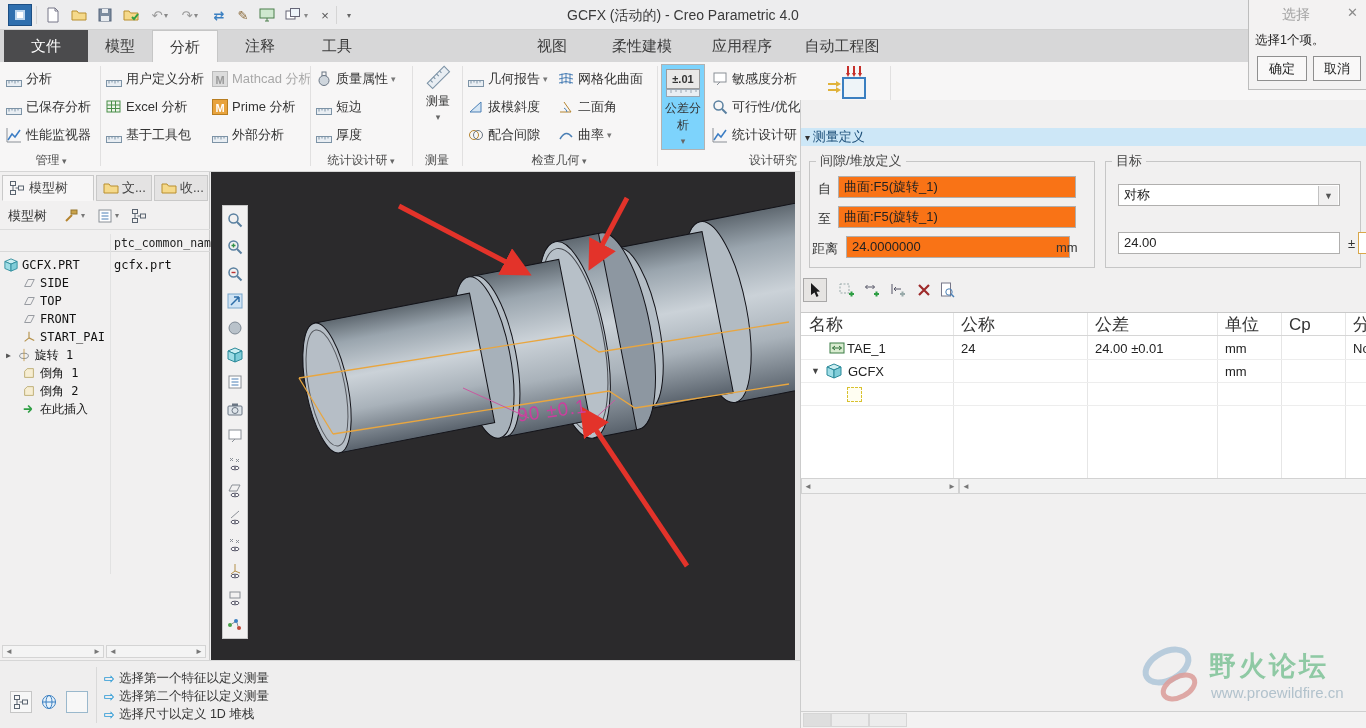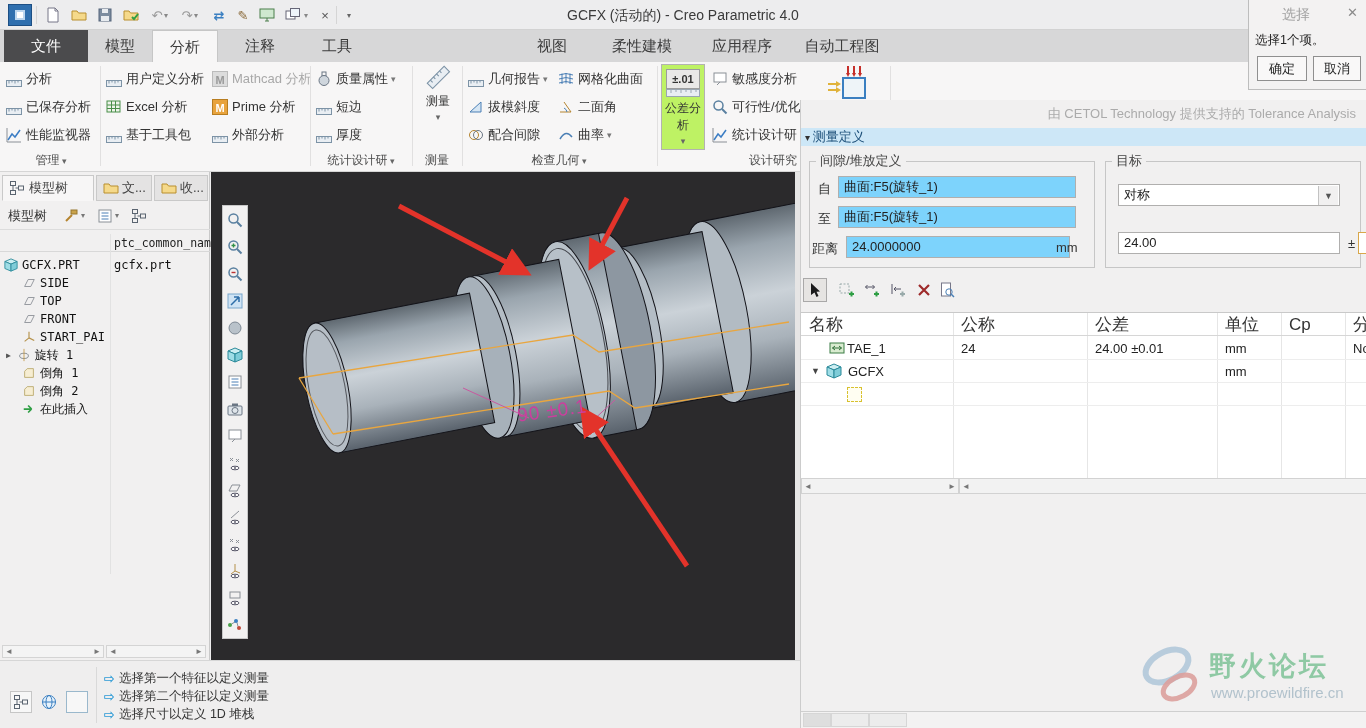--- a/index.html
+++ b/index.html
@@ -25,21 +25,21 @@
   .rb{position:absolute;display:flex;align-items:center;font-size:13px;color:#333;white-space:nowrap;cursor:default;height:22px;}
   .rb.dis{color:#a8a8a8;}
   .rb .lbl{margin-left:4px;}
   .dd::after{content:"▾";font-size:9px;color:#777;margin-left:3px;}
   .gl{position:absolute;top:88px;height:20px;line-height:20px;font-size:12px;color:#4c4c4c;text-align:center;white-space:nowrap;}
   .gl.gdd::after{content:" ▾";font-size:9px;color:#666;}
   .rsep{position:absolute;top:4px;height:100px;width:1px;background:#e1e0e0;}
   .bigbtn{position:absolute;top:2px;width:44px;height:86px;display:flex;flex-direction:column;align-items:center;justify-content:flex-start;font-size:12px;color:#333;text-align:center;cursor:default;}
   .bigbtn .cap{margin-top:3px;}
   .bigbtn .bdd{font-size:9px;color:#666;margin-top:2px;}
-  .bigbtn.pressed{border:1px solid #b3b2b1;background:#bef264;}
+  .bigbtn.pressed{border:1px solid #b3b2b1;background:#7dd3fc;}
   .pm01{width:34px;height:20px;border:1px solid #9c9c9c;background:#e9e8e7;font-size:11px;font-weight:bold;color:#333;text-align:center;line-height:18px;margin-top:4px;}
   .mletter{width:16px;height:16px;font-size:11px;font-weight:bold;text-align:center;line-height:16px;flex:0 0 auto;}
   
   #select-dialog{left:1248px;top:0;width:118px;height:90px;background:#f3f2f2;border-left:1px solid #bdbdbd;border-bottom:1px solid #bdbdbd;z-index:50;}
   #select-dialog .ttl{position:absolute;left:0;top:6px;width:94px;text-align:center;color:#a2a2a2;font-size:14px;}
   #select-dialog .x{position:absolute;right:8px;top:5px;color:#8a8a8a;font-size:13px;cursor:default;}
   #select-dialog .msg{position:absolute;left:6px;top:32px;font-size:12.5px;color:#222;}
   .dlgbtn{position:absolute;top:56px;height:25px;background:#f9f8f8;border:1px solid #8f8f8f;font-size:13px;color:#222;text-align:center;line-height:23px;cursor:default;}
   
   #tree-panel{left:0;top:172px;width:210px;height:488px;background:#f1f0f0;border-right:1px solid #c9c9c9;}
@@ -58,21 +58,21 @@
   .vbtn{width:24px;height:27px;display:flex;align-items:center;justify-content:center;color:#5a7fa2;font-size:13px;cursor:default;}
   #dim-text{position:absolute;left:306px;top:228px;color:#cb3f9e;font-size:19px;transform:rotate(-8deg);letter-spacing:1px;white-space:nowrap;z-index:4;}
   
   #right-panel{left:800px;top:100px;width:566px;height:628px;background:#f1f0f0;border-left:1px solid #cccccc;z-index:20;}
   #powered{position:absolute;right:10px;top:5px;font-size:13px;color:#ababab;}
   #sect-head{position:absolute;left:0;top:28px;width:566px;height:18px;background:#cde7f7;color:#1c4f79;font-size:13px;line-height:18px;padding-left:4px;}
   #sect-head::before{content:"▾ ";font-size:10px;color:#333;}
   fieldset{position:absolute;border:1px solid #c6c6c6;}
   legend{font-size:13px;color:#444;padding:0 4px;margin-left:6px;}
   .flabel{position:absolute;font-size:13px;color:#333;}
-  .inp{position:absolute;background:#7dd3fc;border:1px solid #b0afae;font-size:13px;color:#222;line-height:20px;padding:0 5px;white-space:nowrap;overflow:hidden;height:22px;}
+  .inp{position:absolute;background:#f97316;border:1px solid #b0afae;font-size:13px;color:#222;line-height:20px;padding:0 5px;white-space:nowrap;overflow:hidden;height:22px;}
   .inp.white{background:#fff;}
   .ddbtn{position:absolute;right:1px;top:1px;width:20px;height:20px;border-left:1px solid #c2c2c2;text-align:center;font-size:9px;color:#555;line-height:20px;background:#f1f0f0;}
   .pbtn{position:absolute;top:0;width:24px;height:24px;display:flex;align-items:center;justify-content:center;cursor:default;}
   .pbtn.pressed{border:1px solid #a9a8a8;background:#e6e4e2;}
   #ptable{position:absolute;left:0;top:212px;width:566px;height:166px;background:#fff;border-top:1px solid #c9c9c9;overflow:hidden;}
   .th{position:absolute;top:0;height:23px;line-height:23px;font-size:17px;color:#333;padding-left:8px;border-bottom:1px solid #d6d6d6;white-space:nowrap;}
   .vline{position:absolute;top:0;width:1px;height:166px;background:#e6e6e6;}
   .prow{position:absolute;height:22px;display:flex;align-items:center;font-size:13px;color:#222;white-space:nowrap;}
   .rline{position:absolute;left:0;width:566px;height:1px;background:#ededed;}
   .pscroll{position:absolute;top:378px;height:16px;background:#f2f2f2;border:1px solid #d2d2d2;font-size:8px;color:#777;display:flex;align-items:center;justify-content:space-between;padding:0 2px;}
@@ -751,21 +751,20 @@
     <div class="vbtn">
         <svg class="ti">
           <use href="#i-spin"></use>
         </svg>
       </div>
   </div>
 </div>
 <div class="gap-strip"></div>
 
 <div id="right-panel" class="abs">
-  <div id="powered">由 CETOL Technology 提供支持的 Tolerance Analysis</div>
   <div id="sect-head"><span>测量定义</span></div>
 
   <fieldset style="left:8px;top:52px;width:286px;height:116px">
     <legend>间隙/堆放定义</legend>
     <span class="flabel" style="left:8px;top:10px">自</span>
     <div class="inp" style="left:28px;top:6px;width:238px">曲面:F5(旋转_1)</div>
     <span class="flabel" style="left:8px;top:40px">至</span>
     <div class="inp" style="left:28px;top:36px;width:238px">曲面:F5(旋转_1)</div>
     <span class="flabel" style="left:2px;top:70px">距离</span>
     <div class="inp" style="left:36px;top:66px;width:224px">24.0000000</div>

